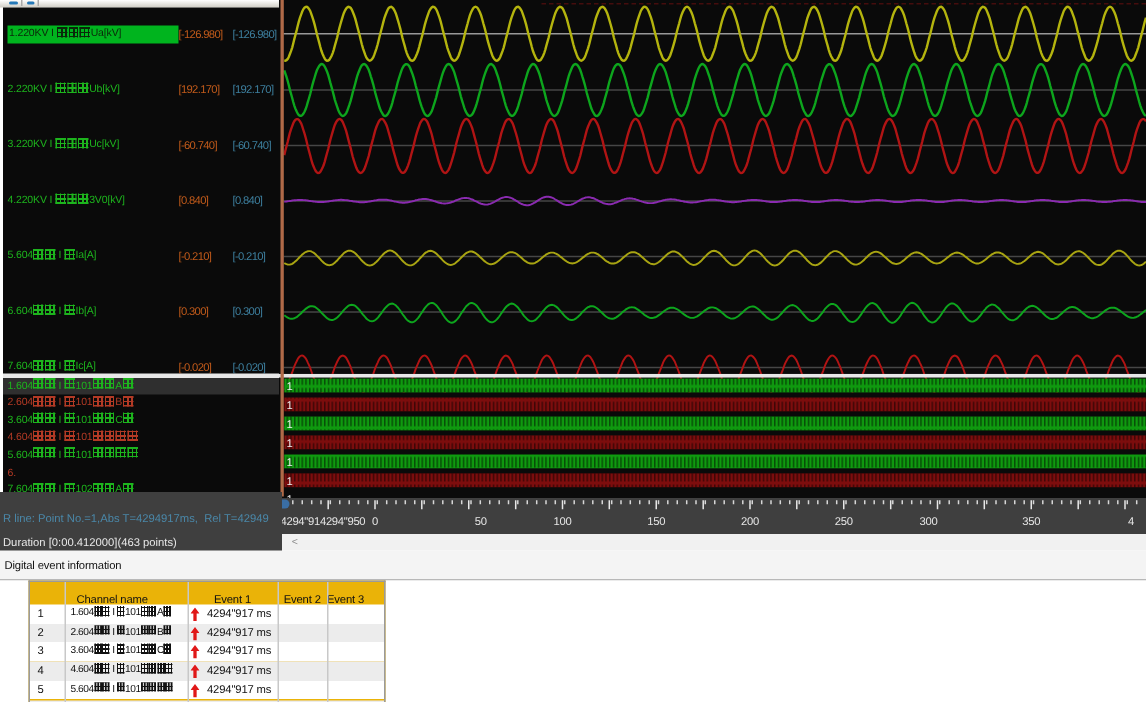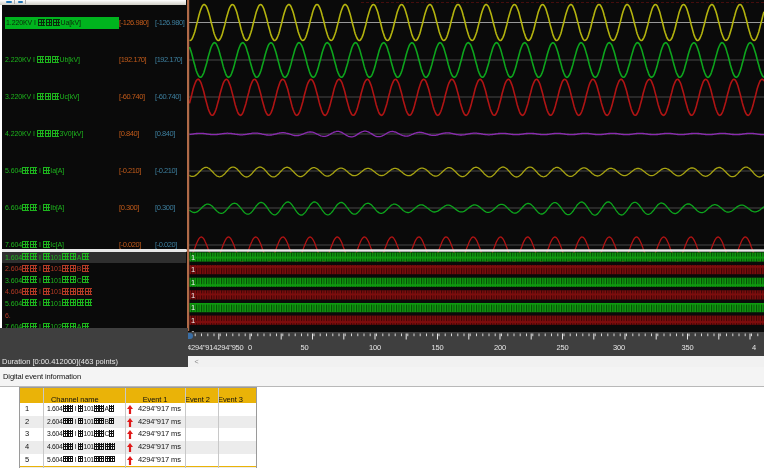--- a/index.html
+++ b/index.html
@@ -192,46 +192,47 @@
       <line x1="345.2" y1="0.5" x2="345.2" y2="6.5" stroke="#e8e8e8"></line>
       <line x1="376.5" y1="0.5" x2="376.5" y2="6.5" stroke="#e8e8e8"></line>
       <line x1="407.8" y1="0.5" x2="407.8" y2="6.5" stroke="#e8e8e8"></line>
       <line x1="439.0" y1="0.5" x2="439.0" y2="6.5" stroke="#e8e8e8"></line>
       <line x1="470.2" y1="0.5" x2="470.2" y2="6.5" stroke="#e8e8e8"></line>
       <line x1="501.5" y1="0.5" x2="501.5" y2="6.5" stroke="#e8e8e8"></line>
       <line x1="532.8" y1="0.5" x2="532.8" y2="6.5" stroke="#e8e8e8"></line>
       <line x1="564.0" y1="0.5" x2="564.0" y2="6.5" stroke="#e8e8e8"></line>
     </svg>
 <span style="position:absolute;left:52px;top:10.5px;width:24px;text-align:center">0</span>
-    <span style="position:absolute;left:114.5px;top:10.5px;width:24px;text-align:left">50</span>
+    <span style="position:absolute;left:114.5px;top:10.5px;width:24px;text-align:right">50</span>
     <span style="position:absolute;left:177px;top:10.5px;width:24px;text-align:center">100</span>
     <span style="position:absolute;left:239.5px;top:10.5px;width:24px;text-align:center">150</span>
     <span style="position:absolute;left:302px;top:10.5px;width:24px;text-align:center">200</span>
     <span style="position:absolute;left:364.5px;top:10.5px;width:24px;text-align:center">250</span>
     <span style="position:absolute;left:427px;top:10.5px;width:24px;text-align:left">300</span>
     <span style="position:absolute;left:489.5px;top:10.5px;width:24px;text-align:center">350</span>
     <span style="position:absolute;left:566px;top:10.5px">4</span>
     <span style="position:absolute;left:1px;top:10.5px">4294"914294"950</span>
 <div style="position:absolute;left:1.5px;top:0.5px;width:5px;height:6px;background:#3a6ea5;border-radius:0 3px 3px 0"></div>
 </div>
 <div style="position:absolute;left:0;top:328px;width:187.5px;height:39.5px;background:#3f3f3f;overflow:hidden;white-space:nowrap;font-size:7.5px;letter-spacing:0px">
+<div style="position:absolute;left:2px;top:13px;color:#4a87a8">R line: Point No.=1,Abs T=4294917ms,&nbsp;&nbsp;Rel T=42949</div>
 <div style="position:absolute;left:2px;top:28.5px;color:#e8e8e8">Duration [0:00.412000](463 points)</div>
 </div>
 <div style="position:absolute;left:187.5px;top:355.5px;width:576.5px;height:11.5px;background:#f1f1f1">
 <div style="position:absolute;left:7px;top:2px;color:#888;font-size:7px">&lt;</div>
 </div>
 <div style="position:absolute;left:0;top:367px;width:764px;height:101px;background:#f4f4f4;font-size:7.5px;letter-spacing:-0.1px;color:#111">
 <div style="position:absolute;left:3px;top:5px">Digital event information</div>
 <div style="position:absolute;left:0;top:18.5px;width:764px;height:1px;background:#b8b8b8"></div>
 <div style="position:absolute;left:0;top:19.5px;width:764px;height:82px;background:#fff">
 <div style="position:absolute;left:19px;top:0px;width:238px;height:82px;border:1px solid #9a9a9a;border-bottom:none;background:#eab308">
         <div style="position:absolute;left:0;top:0;width:100%;height:15px">
           <span style="position:absolute;left:31px;top:7px">Channel name</span>
           <span style="position:absolute;left:105px;top:7px;width:60px;text-align:center">Event 1</span>
-          <span style="position:absolute;left:165px;top:7px;width:33px;">Event 2</span>
+          <span style="position:absolute;left:165px;top:7px;width:33px;text-align:center">Event 2</span>
           <span style="position:absolute;left:198px;top:7px;width:40px;text-align:left">Event 3</span>
         </div>
         <div style="position:absolute;left:0;top:15.5px;width:100%;height:12.7px;background:#fff;line-height:12.7px">
           <span style="position:absolute;left:5px">1</span>
           <span style="position:absolute;left:27px;font-size:6.8px;letter-spacing:-0.3px">1.604<i class="cjt"></i><i class="cjt"></i> I <i class="cjt"></i>101<i class="cjt"></i><i class="cjt"></i>A<i class="cjt"></i></span>
           <svg width="6" height="9" viewBox="0 0 6 9" style="position:absolute;left:106.5px;top:2px">
             <path d="M3 0 L6 4 L4.1 4 L4.1 9 L1.9 9 L1.9 4 L0 4 Z" fill="#e01818"></path>
           </svg>
           <span style="position:absolute;left:118px">4294"917 ms</span>
         </div>

